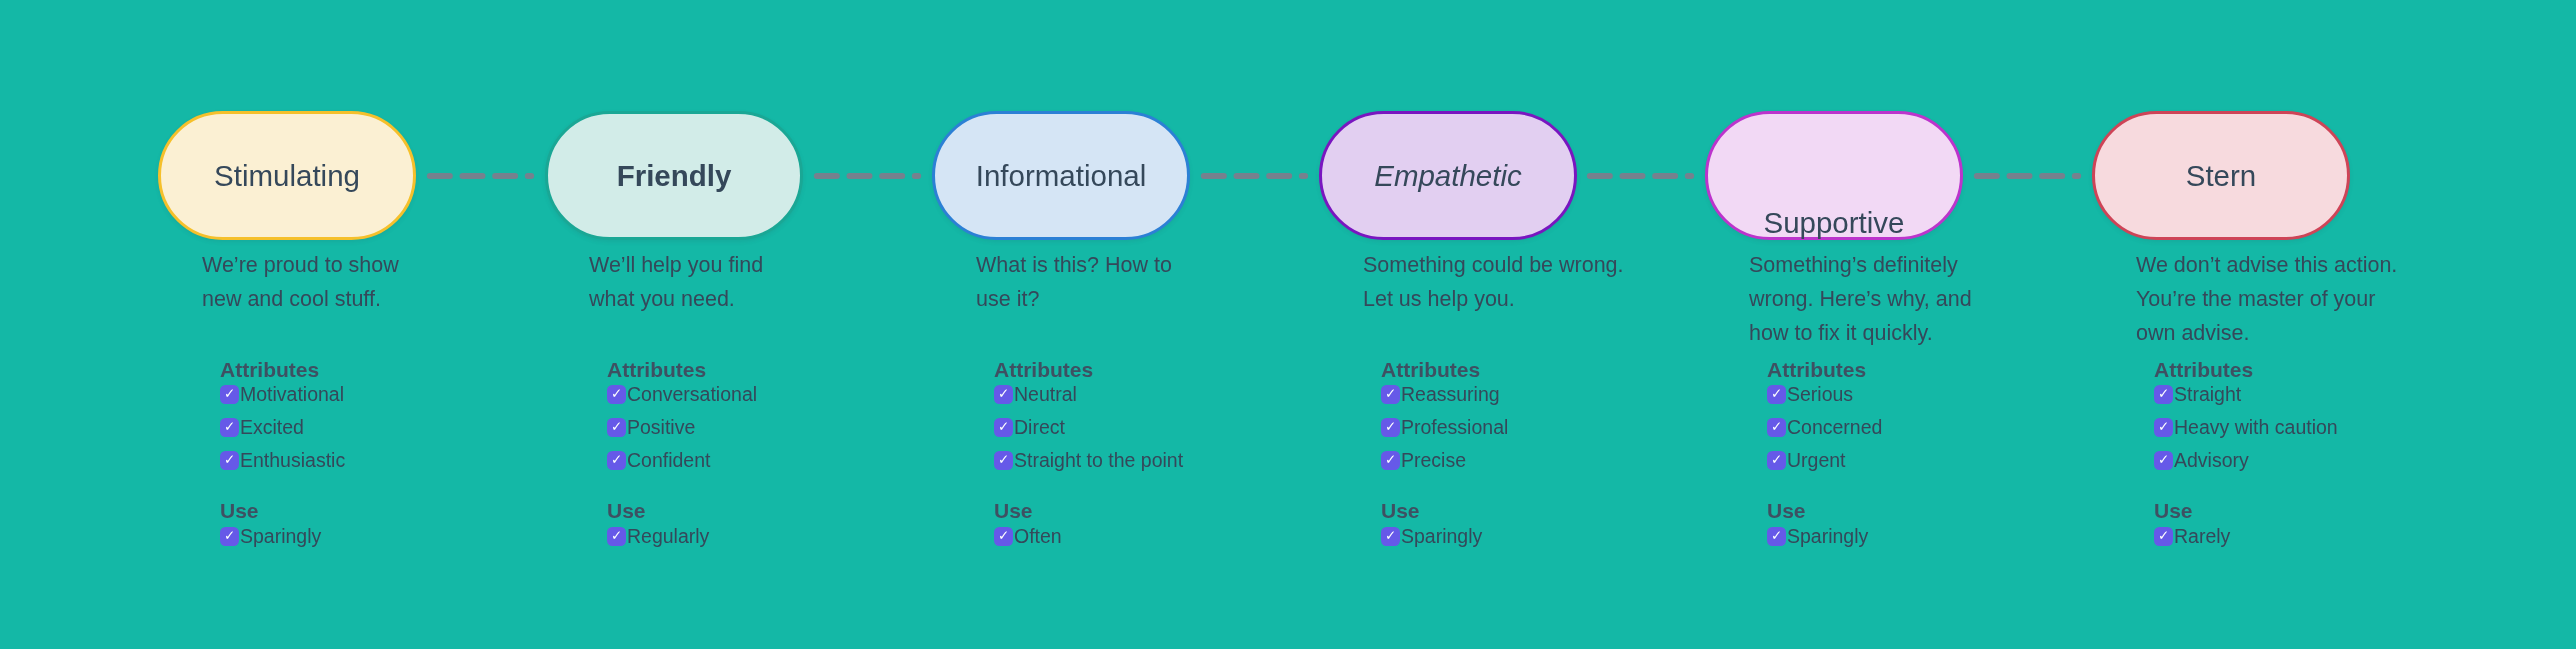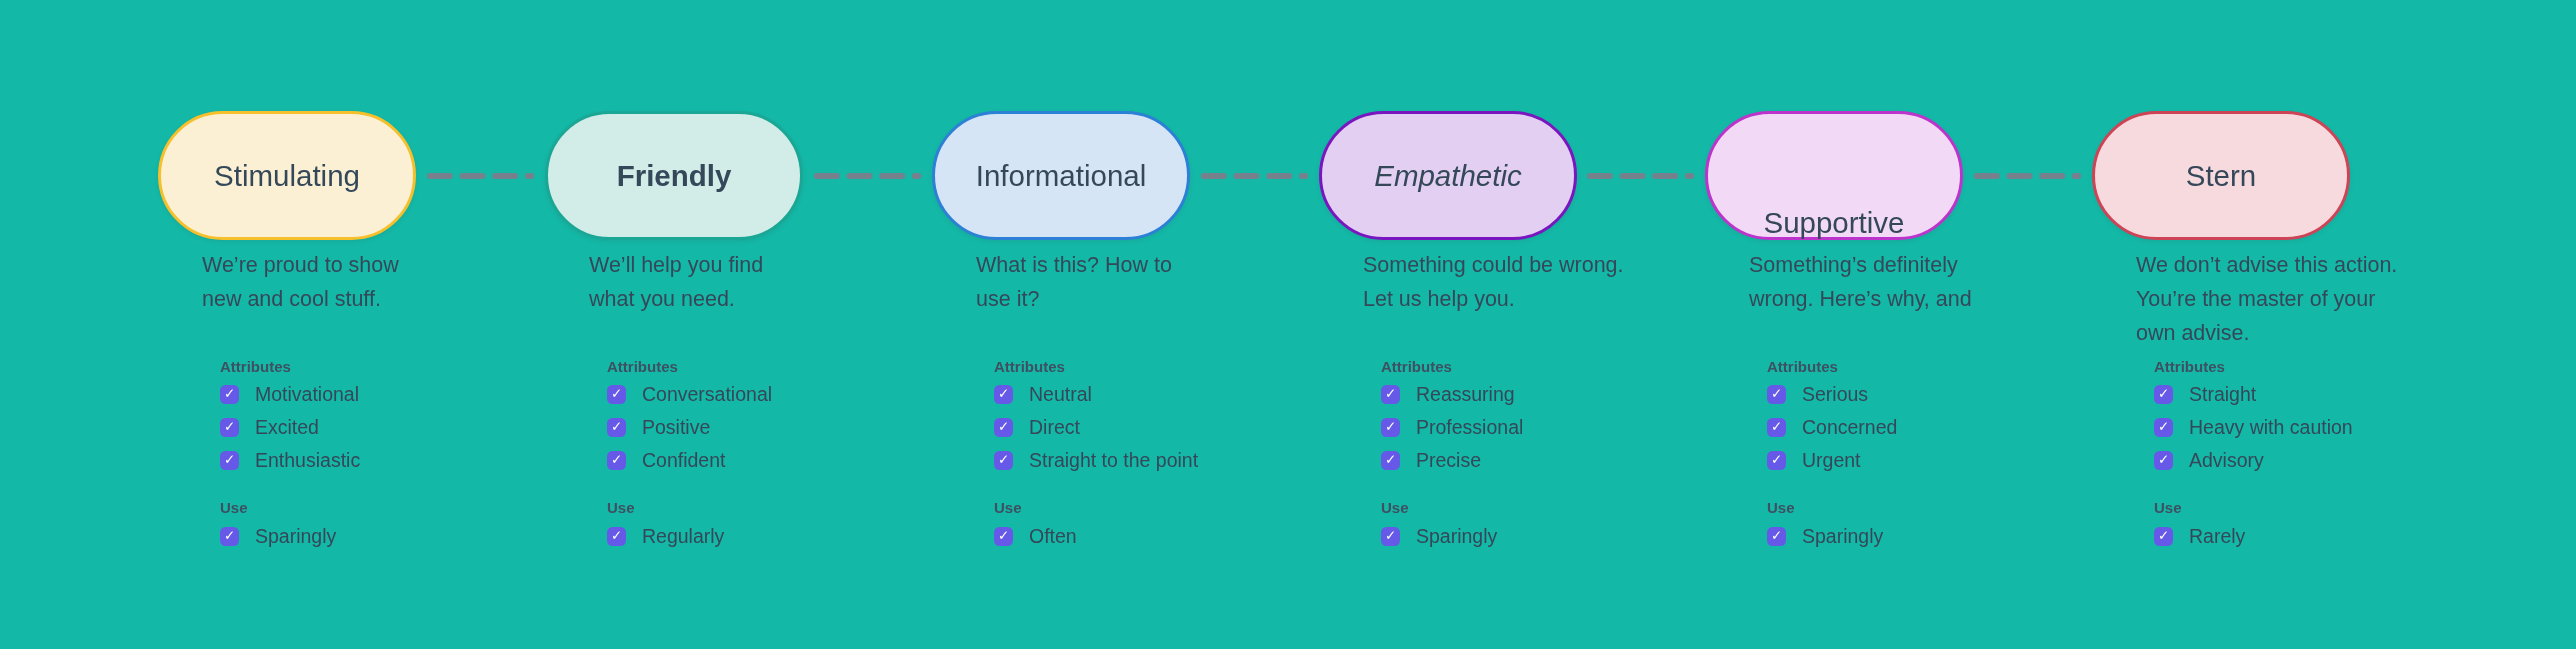--- a/index.html
+++ b/index.html
@@ -41,21 +41,21 @@
     position:absolute;
     top:137px;left:44px;
     width:322px;
     font-size:21.5px;
     line-height:34px;
     color:#35485A;
   }
   .sec-header{
     position:absolute;
     left:62px;
-    font-size:15px;
+    font-size:21px;
     font-weight:bold;
     color:#3E5062;
   }
   .attr-header{top:247px;}
   .use-header{top:388px;}
   .attr-list{position:absolute;top:274px;left:62px;}
   .use-list{position:absolute;top:416px;left:62px;}
   .check-row{
     display:flex;
     align-items:center;
@@ -70,21 +70,21 @@
     display:flex;align-items:center;justify-content:center;
   }
   .tick{
     color:#ffffff;
     font-size:13.4px;
     font-weight:bold;
     line-height:1;
     transform:translateY(-0.7px);
   }
   .check-label{
-    margin-left:16px;
+    margin-left:1px;
     font-size:19.5px;
     color:#35485A;
     white-space:nowrap;
   }
   .connector{
     position:absolute;
     top:170px;
     height:12px;
   }
 </style>
@@ -257,20 +257,21 @@
     </div>
   </div>
 
   <div class="col" style="left:1705px">
     <div class="pill" style="border-color: rgb(188, 52, 204); background-color: rgb(242, 217, 245); align-items: flex-end;">
       <span class="pill-title">Supportive</span>
     </div>
     <div class="desc">
       <div>Something’s definitely</div>
       <div>wrong. Here’s why, and</div>
+      <div>how to fix it quickly.</div>
     </div>
     <div class="sec-header attr-header">Attributes</div>
     <div class="attr-list">
         <div class="check-row">
         <span class="checkbox">
             <span class="tick">✓</span>
           </span>
         <span class="check-label">Serious</span>
       </div>
         <div class="check-row">

